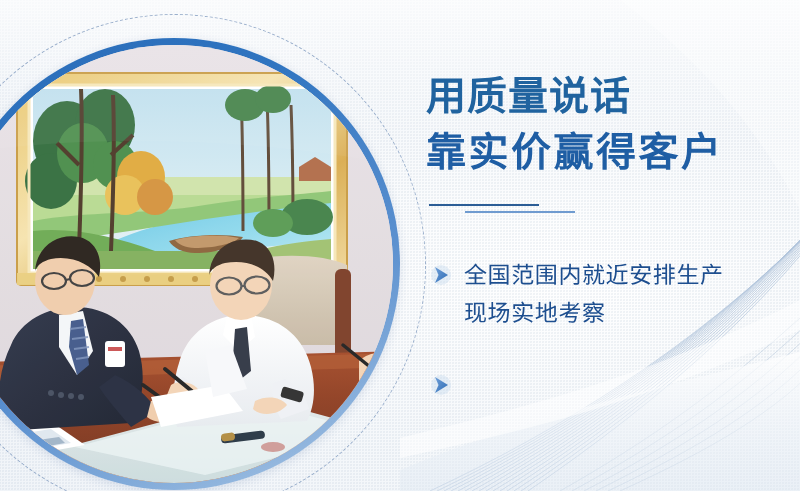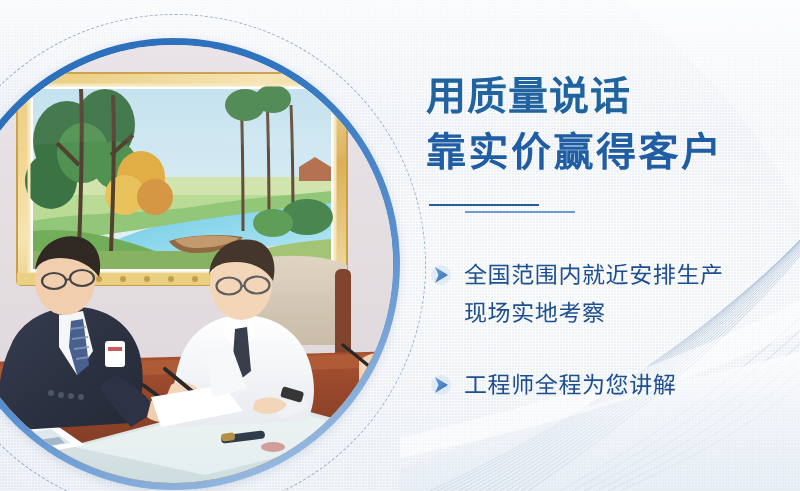--- a/index.html
+++ b/index.html
@@ -429,20 +429,19 @@
               <linearGradient id="ar2" x1="0" y1="0" x2="1" y2="1">
                 <stop offset="0%" stop-color="#6f9fd8"></stop>
                 <stop offset="100%" stop-color="#2e6cb5"></stop>
               </linearGradient>
             </defs>
             <circle cx="11" cy="11" r="10" fill="#bcd3ea" opacity=".35"></circle>
             <path d="M5 3 L 18 11 L 5 19 L 8.5 11 Z" fill="url(#ar2)"></path>
           </svg>
         </span>
         <div class="texts">
-          <div class="t">工程师全程为您讲解</div>
         </div>
       </div>
 
     </div>
   </div>
 
 </div>
 
 </body></html>

